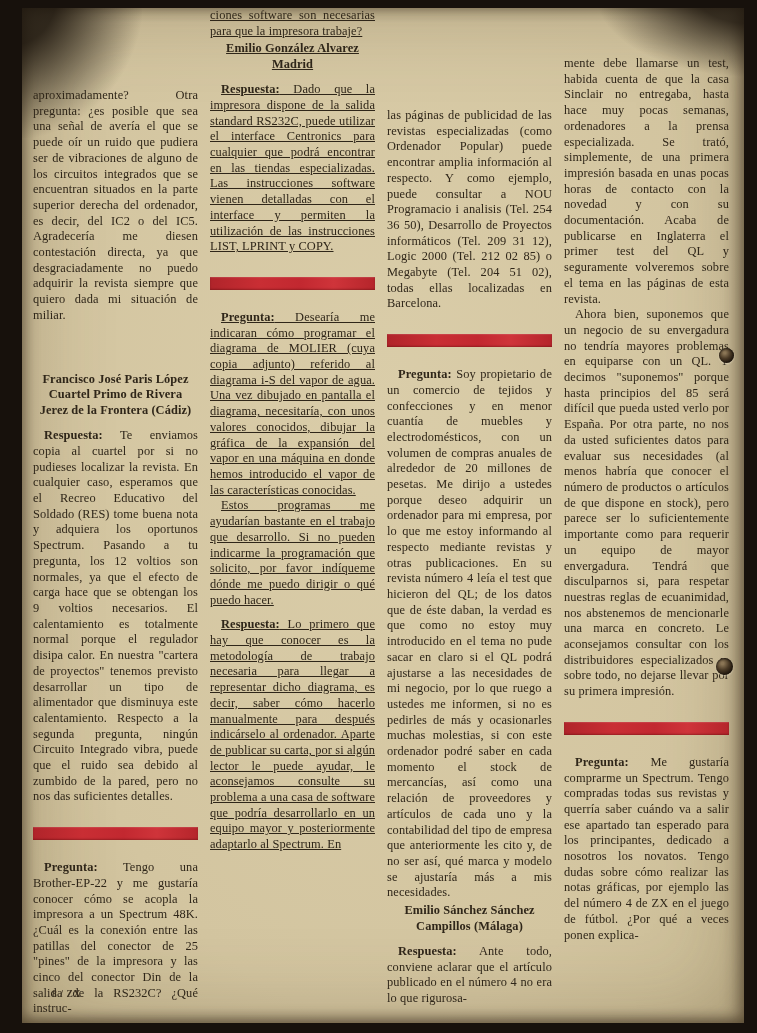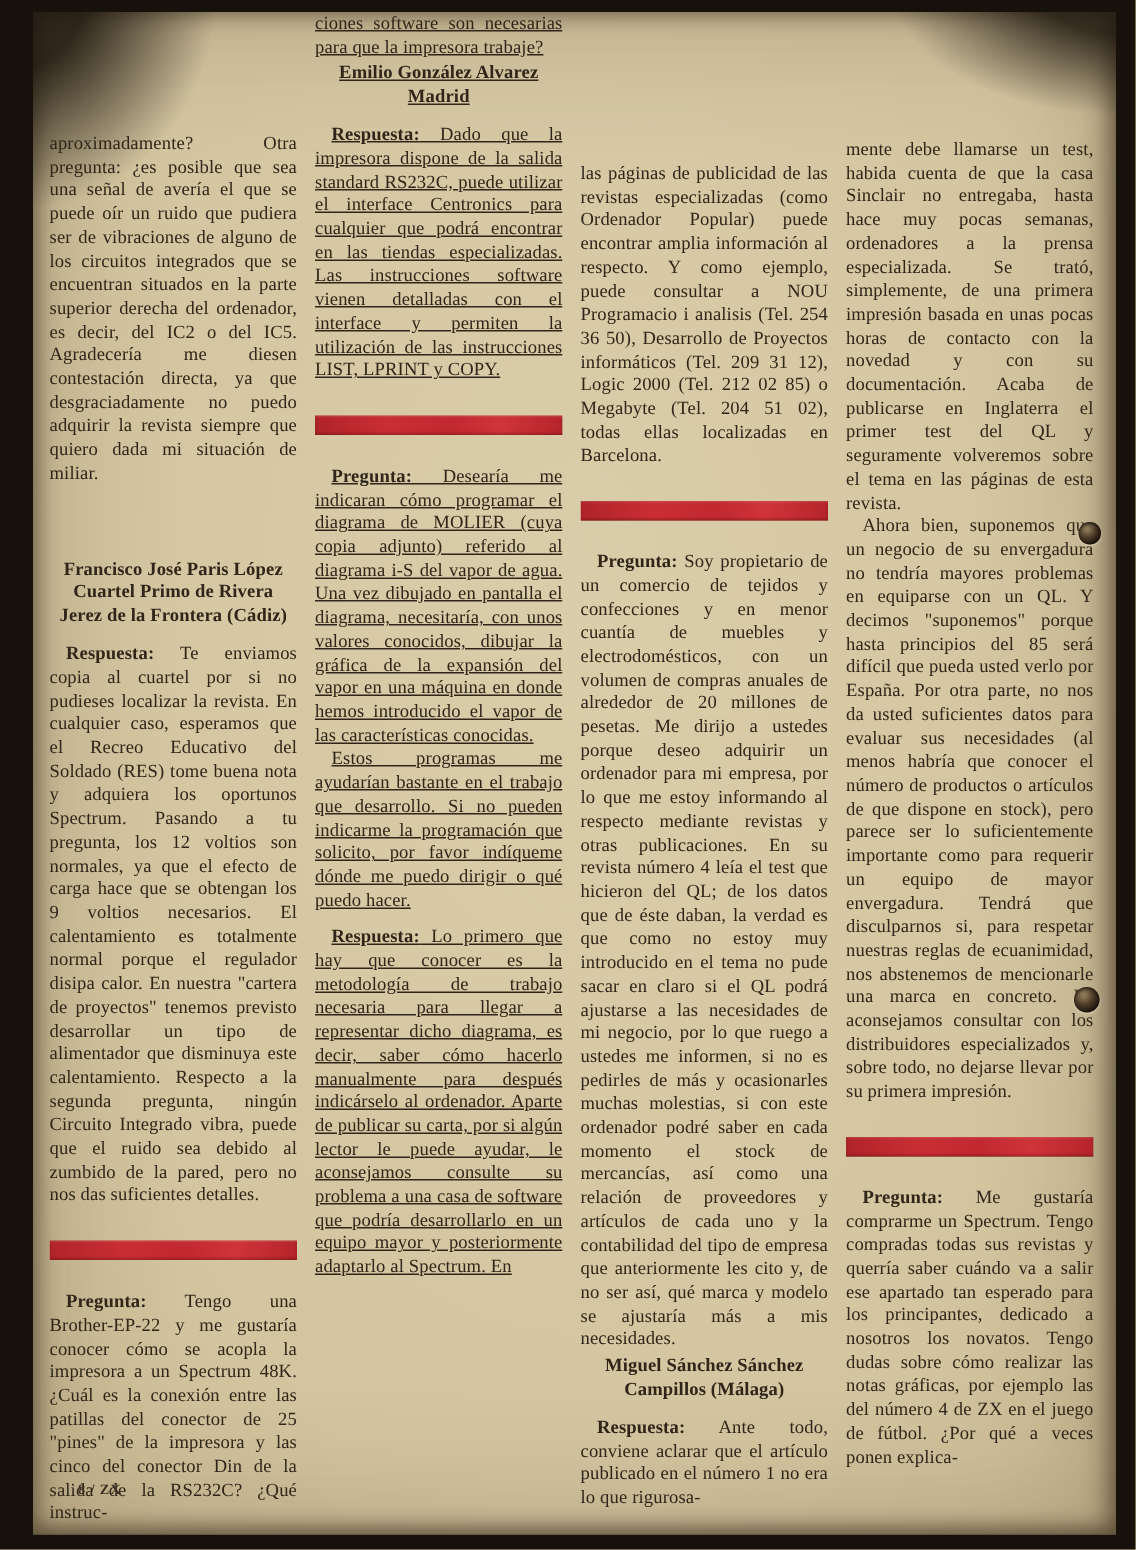--- a/index.html
+++ b/index.html
@@ -35,21 +35,21 @@
     width:165px;flex:0 0 165px;
     font-size:12.4px;line-height:15.7px;
     letter-spacing:0.1px;
     text-align:justify;
     hyphens:auto;-webkit-hyphens:auto;
     overflow:hidden;
   }
   .col1{padding-top:80px;}
   .col2{text-decoration:underline;}
   .col3{padding-top:100px;}
-  .col4{padding-top:84px;}
+  .col4{padding-top:48px;}
   .para{margin:0;}
   .para.qa, .para.ind{text-indent:11px;}
   .para.qa{margin-top:9px;}
   .lead{font-weight:bold;}
   .sig{font-weight:bold;margin:2px 0 8px 0;line-height:15.9px;}
   .sig-center{text-align:center;margin-top:48px;}
   .sig-right{text-align:center;}
   .rule{
     height:13px;margin:22px 0 20px 0;
     background:linear-gradient(90deg,#b0242a 0%,#c92e34 30%,#c22830 55%,#cf343a 75%,#b5252b 100%);
@@ -101,24 +101,24 @@
       <p class="para qa"><b class="lead">Pregunta:</b><span> Desearía me indicaran cómo programar el diagrama de MOLIER (cuya copia adjunto) referido al diagrama i-S del vapor de agua. Una vez dibujado en pantalla el diagrama, necesitaría, con unos valores conocidos, dibujar la gráfica de la expansión del vapor en una máquina en donde hemos introducido el vapor de las características conocidas.</span></p>
       <p class="para ind">Estos programas me ayudarían bastante en el trabajo que desarrollo. Si no pueden indicarme la programación que solicito, por favor indíqueme dónde me puedo dirigir o qué puedo hacer.</p>
       <p class="para qa"><b class="lead">Respuesta:</b><span> Lo primero que hay que conocer es la metodología de trabajo necesaria para llegar a representar dicho diagrama, es decir, saber cómo hacerlo manualmente para después indicárselo al ordenador. Aparte de publicar su carta, por si algún lector le puede ayudar, le aconsejamos consulte su problema a una casa de software que podría desarrollarlo en un equipo mayor y posteriormente adaptarlo al Spectrum. En</span></p>
     </div>
 
     <div class="col col3">
       <p class="para">las páginas de publicidad de las revistas especializadas (como Ordenador Popular) puede encontrar amplia información al respecto. Y como ejemplo, puede consultar a NOU Programacio i analisis (Tel. 254 36 50), Desarrollo de Proyectos informáticos (Tel. 209 31 12), Logic 2000 (Tel. 212 02 85) o Megabyte (Tel. 204 51 02), todas ellas localizadas en Barcelona.</p>
       <div class="rule"></div>
       <p class="para qa"><b class="lead">Pregunta:</b><span> Soy propietario de un comercio de tejidos y confecciones y en menor cuantía de muebles y electrodomésticos, con un volumen de compras anuales de alrededor de 20 millones de pesetas. Me dirijo a ustedes porque deseo adquirir un ordenador para mi empresa, por lo que me estoy informando al respecto mediante revistas y otras publicaciones. En su revista número 4 leía el test que hicieron del QL; de los datos que de éste daban, la verdad es que como no estoy muy introducido en el tema no pude sacar en claro si el QL podrá ajustarse a las necesidades de mi negocio, por lo que ruego a ustedes me informen, si no es pedirles de más y ocasionarles muchas molestias, si con este ordenador podré saber en cada momento el stock de mercancías, así como una relación de proveedores y artículos de cada uno y la contabilidad del tipo de empresa que anteriormente les cito y, de no ser así, qué marca y modelo se ajustaría más a mis necesidades.</span></p>
       <div class="sig sig-right">
-        <div class="sig-line">Miguel Sánchez Sánchez</div>
+        <div class="sig-line">Emilio Sánchez Sánchez</div>
         <div class="sig-line">Campillos (Málaga)</div>
       </div>
-      <p class="para qa"><b class="lead">Respuesta:</b><span> Ante todo, conviene aclarar que el artículo publicado en el número 1 no era lo que rigurosa-</span></p>
+      <p class="para qa"><b class="lead">Respuesta:</b><span> Ante todo, conviene aclarar que el artículo publicado en el número 4 no era lo que rigurosa-</span></p>
     </div>
 
     <div class="col col4">
       <p class="para">mente debe llamarse un test, habida cuenta de que la casa Sinclair no entregaba, hasta hace muy pocas semanas, ordenadores a la prensa especializada. Se trató, simplemente, de una primera impresión basada en unas pocas horas de contacto con la novedad y con su documentación. Acaba de publicarse en Inglaterra el primer test del QL y seguramente volveremos sobre el tema en las páginas de esta revista.</p>
       <p class="para ind">Ahora bien, suponemos que un negocio de su envergadura no tendría mayores problemas en equiparse con un QL. Y decimos "suponemos" porque hasta principios del 85 será difícil que pueda usted verlo por España. Por otra parte, no nos da usted suficientes datos para evaluar sus necesidades (al menos habría que conocer el número de productos o artículos de que dispone en stock), pero parece ser lo suficientemente importante como para requerir un equipo de mayor envergadura. Tendrá que disculparnos si, para respetar nuestras reglas de ecuanimidad, nos abstenemos de mencionarle una marca en concreto. Le aconsejamos consultar con los distribuidores especializados y, sobre todo, no dejarse llevar por su primera impresión.</p>
       <div class="rule"></div>
       <p class="para qa"><b class="lead">Pregunta:</b><span> Me gustaría comprarme un Spectrum. Tengo compradas todas sus revistas y querría saber cuándo va a salir ese apartado tan esperado para los principantes, dedicado a nosotros los novatos. Tengo dudas sobre cómo realizar las notas gráficas, por ejemplo las del número 4 de ZX en el juego de fútbol. ¿Por qué a veces ponen explica-</span></p>
     </div>
 
   </div>

